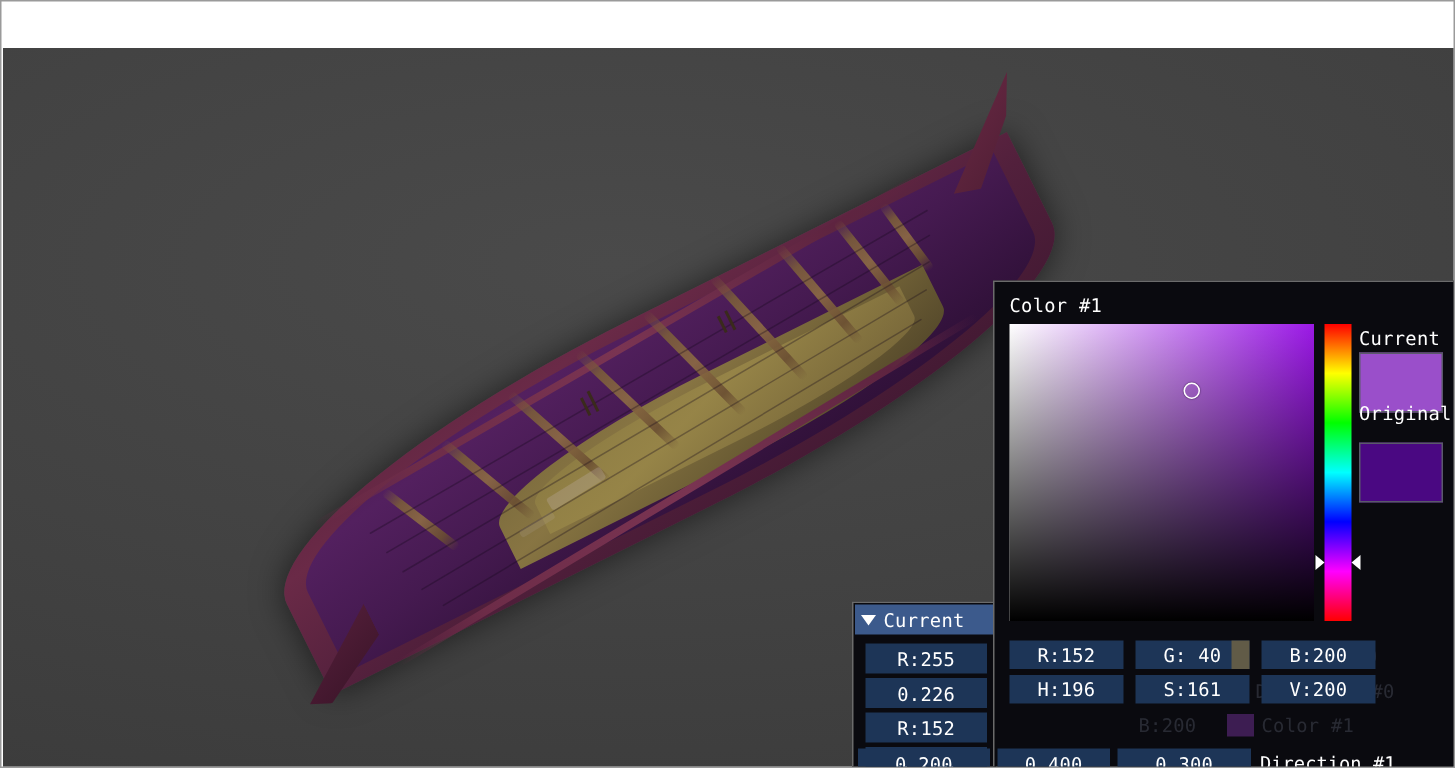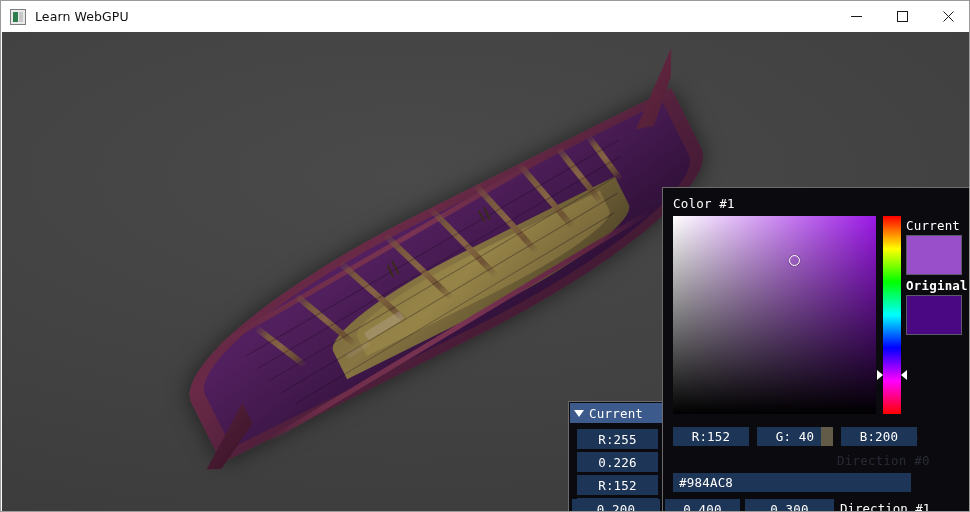--- a/index.html
+++ b/index.html
@@ -284,21 +284,21 @@
   }
   #current-swatch {
     position: absolute;
     left: 243px; top: 47px;
     width: 56px; height: 40px;
     box-sizing: border-box;
     border: 1px solid #5a5a6a;
   }
   #original-label {
     position: absolute;
-    left: 243px; top: 90px; font-weight: bold;
+    left: 243px; top: 80px;
   }
   #original-swatch {
     position: absolute;
     left: 243px; top: 107px;
     width: 56px; height: 40px;
     box-sizing: border-box;
     border: 1px solid #5a5a6a;
   }
   .rgb-row { position: absolute; display: flex; gap: 8px; }
   #rgb-row  { left: 10px; top: 239px; }
@@ -368,42 +368,20 @@
     font-size: 12.5px;
     color: #ffffff;
     white-space: nowrap;
   }
 </style>
 </head>
 <body>
 
 <div id="app-window">
 
-  <div id="titlebar">
-    <div id="app-icon"></div>
-    <div id="title-text">Learn WebGPU</div>
-    <div id="window-buttons">
-      <div class="win-btn">
-        <svg width="11" height="11" viewBox="0 0 11 11">
-          <line x1="0" y1="5.5" x2="11" y2="5.5" stroke="#1a1a1a" stroke-width="1"></line>
-        </svg>
-      </div>
-      <div class="win-btn">
-        <svg width="11" height="11" viewBox="0 0 11 11">
-          <rect x="0.5" y="0.5" width="10" height="10" fill="none" stroke="#1a1a1a" stroke-width="1"></rect>
-        </svg>
-      </div>
-      <div class="win-btn">
-        <svg width="11" height="11" viewBox="0 0 11 11">
-          <line x1="0.5" y1="0.5" x2="10.5" y2="10.5" stroke="#1a1a1a" stroke-width="1"></line>
-          <line x1="10.5" y1="0.5" x2="0.5" y2="10.5" stroke="#1a1a1a" stroke-width="1"></line>
-        </svg>
-      </div>
-    </div>
-  </div>
 
   <div id="viewport">
 
     <div id="boat-model">
       <div class="hull-layer">
         <div id="hull-outer" class="leaf"></div>
         <div id="hull-inner" class="leaf"></div>
         <div id="hull-floor" class="leaf"></div>
         <div id="hull-floor2" class="leaf"></div>
         <div id="bow-spike"></div>
@@ -477,22 +455,26 @@
       <div id="mini-swatch"></div>
 
       <div class="rgb-row" id="rgb-row">
         <div class="imgui-field rgb-cell">R:152</div>
         <div class="imgui-field rgb-cell">G: 40</div>
         <div class="imgui-field rgb-cell">B:200</div>
       </div>
 
       <div id="drag-handle"></div>
 
-
-      <div id="hex-field" class="imgui-field left">#984AC8</div>
+      <div class="rgb-row" id="hsv-row">
+        <div class="imgui-field rgb-cell">H:196</div>
+        <div class="imgui-field rgb-cell">S:161</div>
+        <div class="imgui-field rgb-cell">V:200</div>
+      </div>
+
 
     </div>
 
     <div class="imgui-field bottom-field" id="bf-0">0.200</div>
     <div class="imgui-field bottom-field" id="bf-1">0.400</div>
     <div class="imgui-field bottom-field" id="bf-2">0.300</div>
     <div id="direction-label">Direction #1</div>
 
   </div>
 </div>

